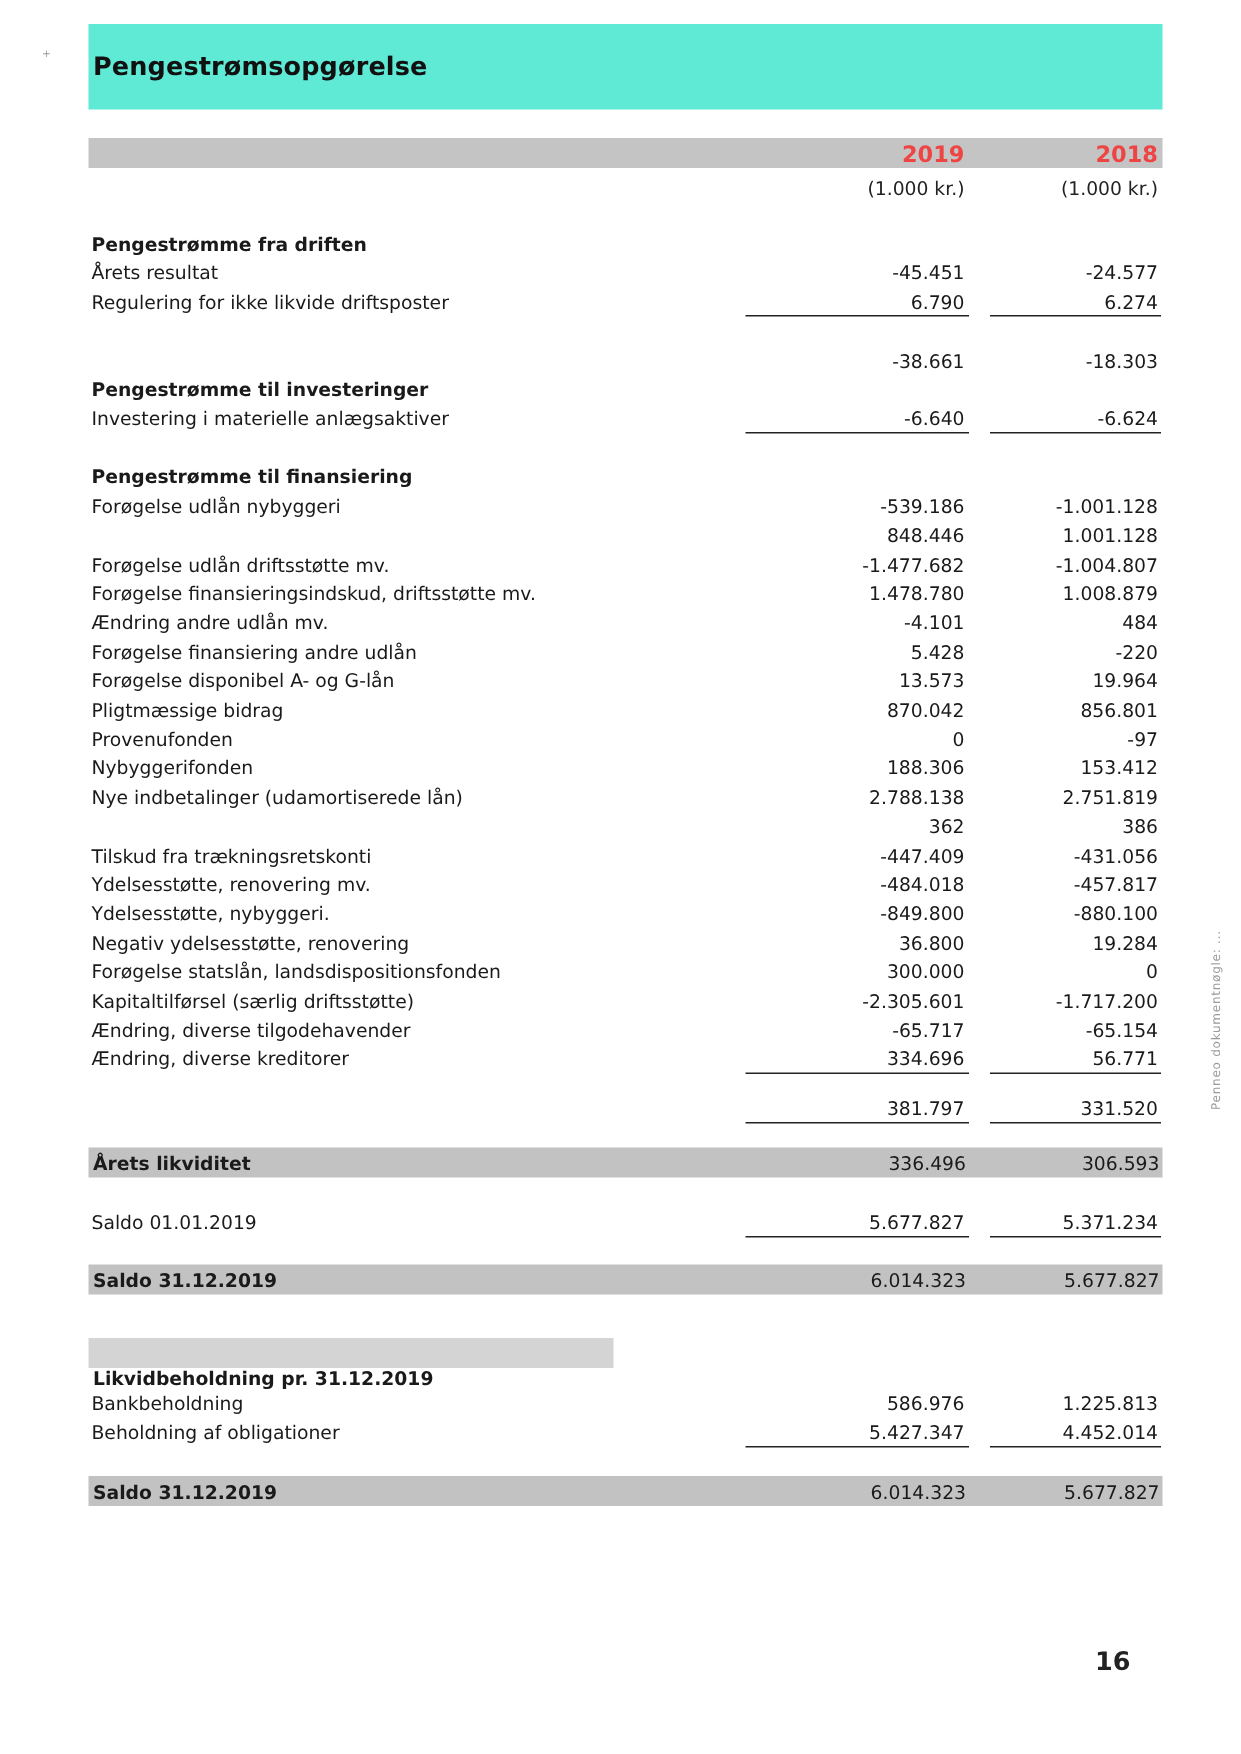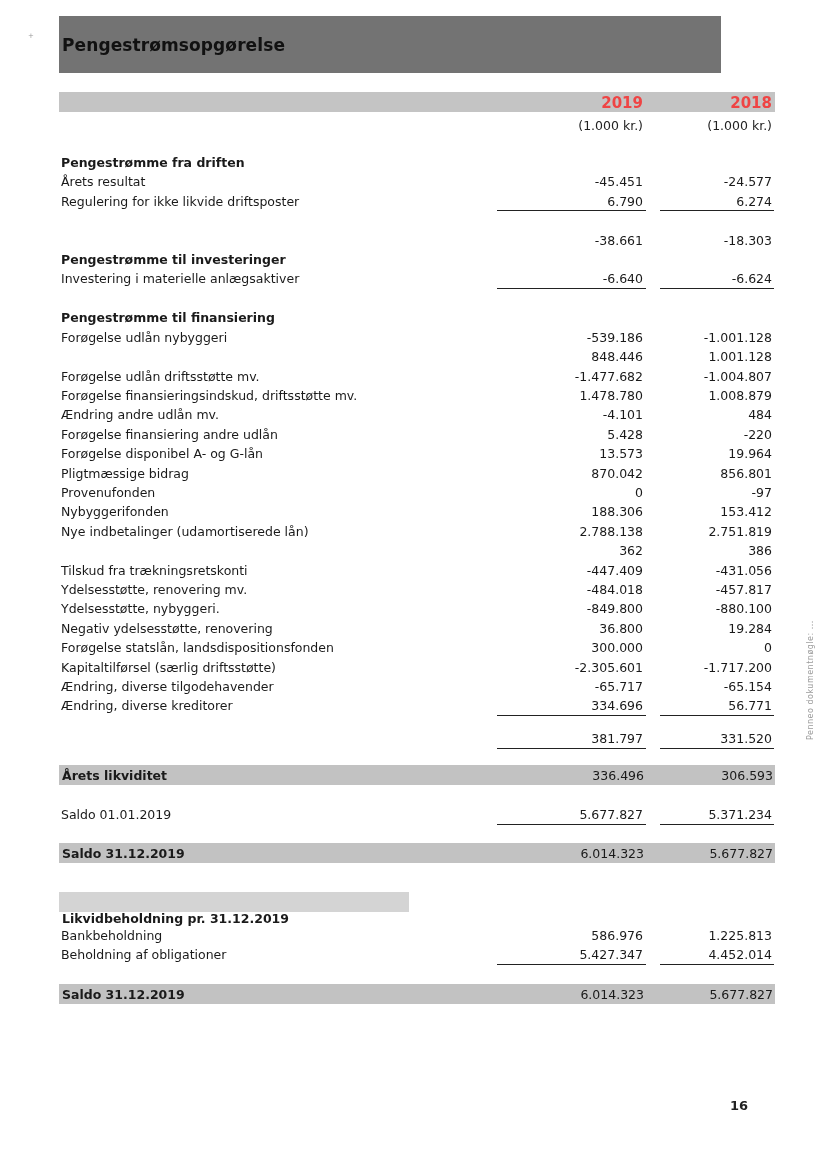--- a/index.html
+++ b/index.html
@@ -1,22 +1,22 @@
 <!DOCTYPE html>
 <html><head>
 <meta charset="utf-8">
 <style>
   html, body { margin: 0; padding: 0; background: #ffffff; }
   body {
     width: 827px; height: 1169px; position: relative; overflow: hidden;
     font-family: "DejaVu Sans", sans-serif; color: #1a1a1a;
   }
   .title-band {
-    position: absolute; left: 59px; top: 16px; width: 662px; height: 57px;
-    background: #737373;
+    position: absolute; left: 59px; top: 16px; width: 716px; height: 57px;
+    background: #5eead4;
   }
   .title-band .title {
     position: absolute; left: 3px; top: 19px;
     font-size: 17px; font-weight: bold; letter-spacing: 0.1px; color: #111;
   }
   .header-band {
     position: absolute; left: 59px; top: 92px; width: 716px; height: 20px;
     background: #c4c4c4;
   }
   .yr {
@@ -49,21 +49,21 @@
   .band .lbl { position: absolute; left: 3px; top: 1px; font-size: 12.5px; font-weight: bold; line-height: 19px; }
   .band .v1, .band .v2 { position: absolute; top: 1px; font-size: 12.5px; line-height: 19px; text-align: right; }
   .band .v1 { right: 131px; }
   .band .v2 { right: 2px; }
 
   .subband {
     position: absolute; left: 59px; top: 892px; width: 350px; height: 20px; background: #d4d4d4;
   }
   .subband .lbl { position: absolute; left: 3px; top: 1px; font-size: 12.5px; font-weight: bold; line-height: 19px; margin-top: 16px; }
 
-  .pagenum { position: absolute; left: 730px; top: 1098px; font-size: 13px; font-weight: bold; color: #222; }
+  .pagenum { position: absolute; left: 730px; top: 1098px; font-size: 17px; font-weight: bold; color: #222; }
 
   .side-text {
     position: absolute; left: 806px; top: 400px; width: 20px; height: 340px;
     font-size: 8px; color: #9a9a9a; writing-mode: vertical-rl; transform: rotate(180deg);
     white-space: nowrap; overflow: hidden; letter-spacing: 0.5px;
   }
   .corner-mark { position: absolute; left: 28px; top: 32px; font-size: 7px; color: #999; }
 </style>
 </head>
 <body>

